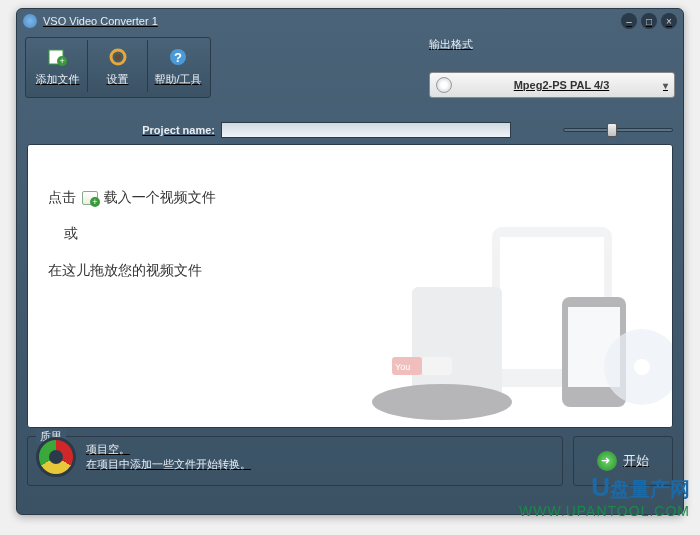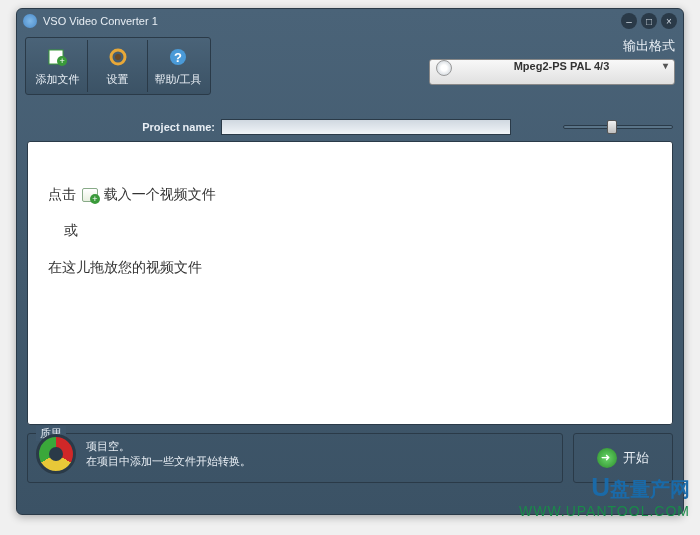--- a/index.html
+++ b/index.html
@@ -1,31 +1,31 @@
 <!DOCTYPE html>
 <html><head>
 <meta charset="utf-8">
 <style>
 * { margin: 0; padding: 0; box-sizing: border-box; font-family: "Microsoft YaHei", Arial, sans-serif; }
 body { background: #f0f0f0; width: 700px; height: 535px; position: relative; }
-.window { position: absolute; left: 16px; top: 8px; width: 668px; height: 507px; background: linear-gradient(#4a6378, #3b5265); border: 1px solid #2a3a48; border-radius: 6px; box-shadow: 0 2px 8px rgba(0,0,0,0.3); overflow: hidden; }
+.window { position: absolute; left: 16px; top: 8px; width: 668px; height: 507px; background: linear-gradient(#4a6378, #3b5265); border: 1px solid #2a3a48; border-radius: 6px; box-shadow: 0 2px 8px rgba(0,0,0,0.3); overflow: hidden; text-decoration: underline; }
 .titlebar { height: 24px; display: flex; align-items: center; padding: 0 6px; color: #e8eef4; font-size: 11px; }
 .titlebar .app-icon { width: 14px; height: 14px; background: radial-gradient(circle, #7fb8e8, #4a8ac8); border-radius: 50%; margin-right: 6px; }
 .titlebar .title { flex: 1; }
 .win-controls { display: flex; gap: 4px; }
 .win-btn { width: 16px; height: 16px; background: #2a3a48; border-radius: 50%; display: flex; align-items: center; justify-content: center; color: #cfd8e0; font-size: 10px; cursor: pointer; }
 .toolbar-row { display: flex; padding: 4px 8px 8px 8px; gap: 8px; }
 .toolbar-left { display: flex; background: linear-gradient(#4a6378, #3b5265); border: 1px solid #2a3a48; border-radius: 3px; padding: 2px; }
 .tb-btn { width: 60px; height: 52px; display: flex; flex-direction: column; align-items: center; justify-content: center; color: #e8eef4; font-size: 11px; cursor: pointer; border-right: 1px solid #2a3a48; gap: 3px; }
 .tb-btn:last-child { border-right: none; }
 .tb-btn.disabled { color: #7a8a98; cursor: default; }
 .tb-icon { width: 24px; height: 24px; display: flex; align-items: center; justify-content: center; }
 .toolbar-right { margin-left: auto; width: 246px; }
-.output-label { color: #e8eef4; font-size: 13px; margin-bottom: 4px; text-align: right; }
-.dropdown { width: 100%; height: 26px; background: linear-gradient(#f8f8f8, #e0e0e0); border: 1px solid #888; border-radius: 3px; display: flex; align-items: flex-start; padding: 0 6px; cursor: pointer; font-size: 11px; font-weight: bold; color: #333; }
+.output-label { color: #e8eef4; font-size: 11px; margin-bottom: 20px; }
+.dropdown { width: 100%; height: 26px; background: linear-gradient(#f8f8f8, #e0e0e0); border: 1px solid #888; border-radius: 3px; display: flex; align-items: center; padding: 0 6px; cursor: pointer; font-size: 11px; font-weight: bold; color: #333; }
 .dropdown .dvd-icon { width: 16px; height: 16px; border-radius: 50%; background: radial-gradient(circle, #fff 30%, #c0c8d0); margin-right: 8px; border: 1px solid #999; }
 .dropdown .dd-text { flex: 1; text-align: center; }
 .dropdown .chevron { font-size: 10px; color: #555; }
 .project-row { display: flex; align-items: center; padding: 4px 10px 6px 10px; gap: 6px; margin-top: 12px; }
 .project-label { color: #e8eef4; font-size: 11px; font-weight: bold; width: 188px; text-align: right; }
 .project-input { width: 290px; height: 16px; background: linear-gradient(#d0d8e0, #f0f4f8); border: 1px solid #2a3a48; }
 .slider { margin-left: auto; width: 110px; height: 10px; position: relative; }
 .slider-track { width: 100%; height: 4px; background: #5a7488; border-radius: 2px; position: absolute; top: 3px; border: 1px solid #2a3a48; }
 .slider-thumb { position: absolute; left: 44px; top: -2px; width: 10px; height: 14px; background: linear-gradient(#f0f0f0, #c0c0c0); border: 1px solid #555; border-radius: 2px; cursor: pointer; }
 .content-area { margin: 0 10px; height: 284px; background: #fff; border: 1px solid #2a3a48; border-radius: 3px; position: relative; overflow: hidden; }
@@ -109,20 +109,35 @@
   <div class="project-row">
     <div class="project-label">Project name:</div>
     <div class="project-input"></div>
     <div class="slider">
       <div class="slider-track"></div>
       <div class="slider-thumb"></div>
     </div>
   </div>
 
   <div class="content-area">
+    <div class="bg-devices">
+      <svg width="320" height="220">
+        <rect x="140" y="20" width="120" height="160" rx="10" fill="#d8dce0"></rect>
+        <rect x="148" y="30" width="104" height="132" fill="#fff"></rect>
+        <rect x="60" y="80" width="90" height="120" rx="6" fill="#c8ccd0"></rect>
+        <rect x="210" y="90" width="64" height="110" rx="8" fill="#303038"></rect>
+        <rect x="216" y="100" width="52" height="80" fill="#e8ecf0"></rect>
+        <circle cx="290" cy="160" r="38" fill="#c8d8e8" opacity="0.7"></circle>
+        <circle cx="290" cy="160" r="8" fill="#fff"></circle>
+        <rect x="40" y="150" width="30" height="18" rx="3" fill="#d84848"></rect>
+        <text x="43" y="163" font-size="9" fill="#fff">You</text>
+        <rect x="70" y="150" width="30" height="18" rx="3" fill="#e0e0e0"></rect>
+        <ellipse cx="90" cy="195" rx="70" ry="18" fill="#303038"></ellipse>
+      </svg>
+    </div>
     <div class="hint-text">
       <div>
         <span>点击</span>
         <span class="inline-icon"></span>
         <span>载入一个视频文件</span>
       </div>
       <div style="padding-left:16px">或</div>
       <div>在这儿拖放您的视频文件</div>
     </div>
   </div>

